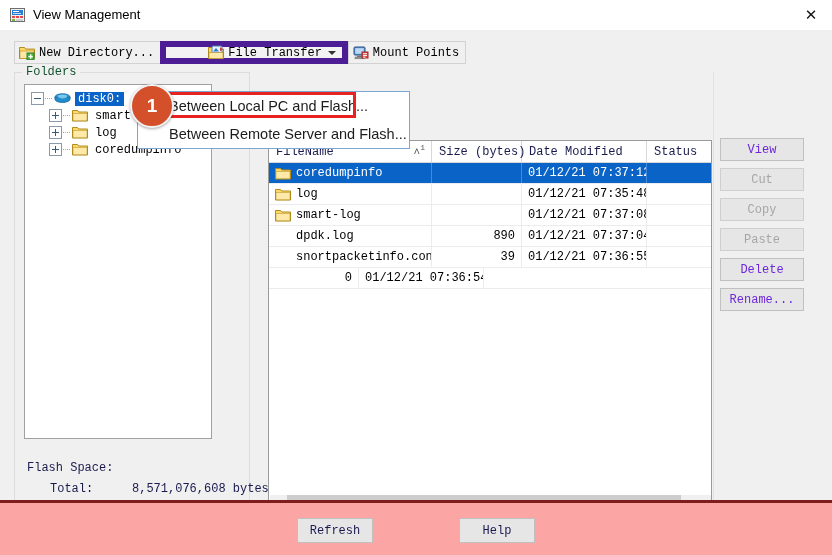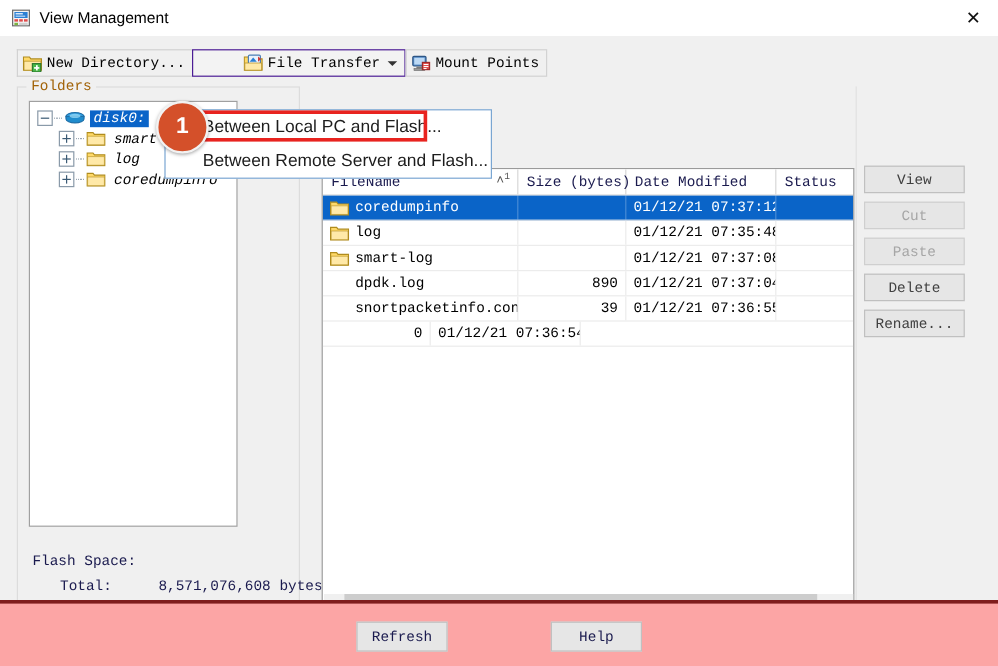--- a/index.html
+++ b/index.html
@@ -76,21 +76,21 @@
     border-right: none;
     font-family: "Liberation Mono", monospace;
     font-size: 12px;
     color: #000;
     white-space: nowrap;
     box-sizing: border-box;
     cursor: default;
   }
   .tbtn:last-child { border-right: 1px solid #d2d2d2; }
   .tbtn.active {
-    border: 1px solid #4c1d95;
+    border: 6px solid #4c1d95;
     background: #f3f3f3;
     padding-left: 42px;
   }
   .tbtn .ticon {
     width: 16px; height: 15px;
     margin-right: 4px;
     flex: 0 0 16px;
     position: relative;
   }
   .tbtn .caret {
@@ -114,31 +114,30 @@
     border: 1px solid #dcdcdc;
     box-sizing: border-box;
   }
   .group-legend {
     position: absolute;
     left: 22px; top: 35px;
     background: #f0f0f0;
     padding: 0 4px;
     font-family: "Liberation Mono", monospace;
     font-size: 12px;
-    color: #a16207;
+    color: #14532d;
   }
   .treebox {
     position: absolute;
     left: 24px; top: 54px;
-    width: 174px; height: 355px;
+    width: 188px; height: 355px;
     background: #ffffff;
     border: 1px solid #a0a0a0;
     box-sizing: border-box;
     overflow: hidden;
-    font-style: italic;
   }
   .tree-row {
     display: flex;
     align-items: center;
     height: 17px;
     font-family: "Liberation Mono", monospace;
     font-size: 12px;
     color: #000;
     white-space: nowrap;
     cursor: default;
@@ -309,21 +308,21 @@
     left: 720px; top: 108px;
     width: 84px;
   }
   .sbtn {
     width: 84px; height: 23px;
     margin-bottom: 7px;
     background: #e6e6e6;
     border: 1px solid #c0c0c0;
     font-family: "Liberation Mono", monospace;
     font-size: 12px;
-    color: #404040;
+    color: #6d28d9;
     display: flex; align-items: center; justify-content: center;
     box-sizing: border-box;
     cursor: default;
   }
   .sbtn.disabled { color: #a6a6a6; border-color: #cfcfcf; }
 
   
   .bottombar {
     position: absolute;
     left: 0; bottom: 0;
@@ -637,20 +636,21 @@
         <div class="sb-track">
           <div class="sb-thumb"></div>
         </div>
         <div class="sb-arrow">›</div>
       </div>
     </div>
 
     <div class="sidebtns">
       <div class="sbtn">View</div>
       <div class="sbtn disabled">Cut</div>
+      <div class="sbtn disabled">Copy</div>
       <div class="sbtn disabled">Paste</div>
       <div class="sbtn">Delete</div>
       <div class="sbtn">Rename...</div>
     </div>
 
     <div class="menu">
       <div class="menu-item">Between Local PC and Flash...</div>
       <div class="menu-item">Between Remote Server and Flash...</div>
     </div>
     <div class="highlight-box"></div>

